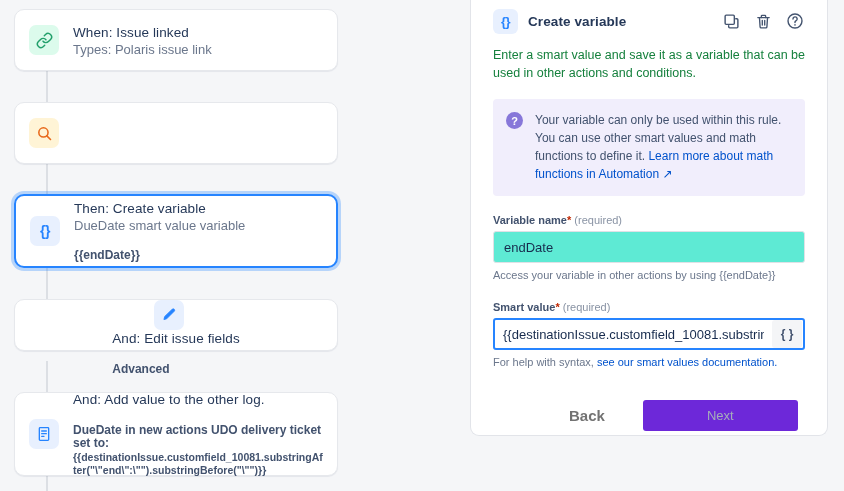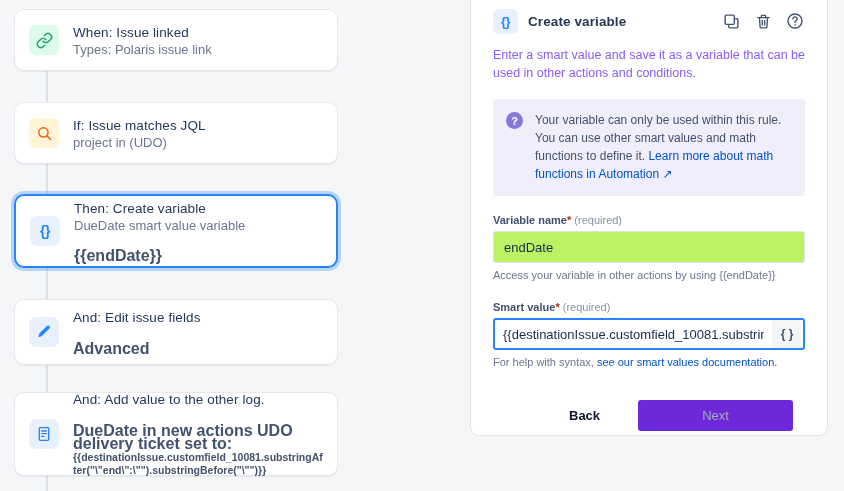--- a/index.html
+++ b/index.html
@@ -62,39 +62,39 @@
     line-height: 17px;
     letter-spacing: 0.1px;
   }
   .rule-sub {
     font-size: 13px;
     color: #6b778c;
     line-height: 14px;
     margin-top: 2px;
   }
   .rule-sub-strong {
-    font-size: 16px;
+    font-size: 12px;
     color: #42526e;
     font-weight: bold;
     line-height: 13.5px;
     margin-top: 16px;
   }
   .rule-sub-mono {
     font-size: 10.5px;
     color: #42526e;
     font-weight: bold;
     line-height: 13.5px;
     word-break: break-all;
   }
 
   
   #card-0 { top: 9px;   height: 62px; }
   #card-1 { top: 102px; height: 62px; }
   #card-2 { top: 194px; height: 74px; }
-  #card-3 { top: 299px; height: 66px; }
+  #card-3 { top: 299px; height: 52px; flex-direction: column; }
   #card-4 { top: 392px; height: 84px; }
 
   #conn-0 { top: 71px;  height: 31px; }
   #conn-1 { top: 164px; height: 30px; }
   #conn-2 { top: 268px; height: 31px; }
   #conn-3 { top: 361px; height: 31px; }
   #conn-4 { top: 476px; height: 15px; }
 
   
   #detail-panel {
@@ -134,21 +134,21 @@
     gap: 12px;
     flex: 0 0 auto;
   }
   .panel-action-btn {
     width: 20px; height: 20px;
     display: flex; align-items: center; justify-content: center;
     cursor: pointer;
   }
   .panel-desc {
     font-size: 12.5px;
-    color: #8b5cf6;
+    color: #15803d;
     line-height: 18px;
     margin-top: 12px;
     max-width: 318px;
   }
   .info-box {
     margin-top: 17px;
     background: #f1eefc;
     border-radius: 4px;
     padding: 12px 14px 13px 13px;
     display: flex;
@@ -181,21 +181,21 @@
     margin-bottom: 5px;
     margin-top: 8px;
   }
   .req-star { color: #bf2600; font-weight: bold; }
   .req-note { color: #8993a4; font-weight: normal; }
   .text-input {
     width: 100%;
     height: 32px;
     border: 1px solid #dfe1e6;
     border-radius: 3px;
-    background: #bef264;
+    background: #5eead4;
     font-size: 13px;
     color: #172b4d;
     padding: 0 10px;
     font-family: "Liberation Sans", sans-serif;
     outline: none;
   }
   .input-wrap-focused {
     position: relative;
     display: flex;
     align-items: center;
@@ -234,23 +234,23 @@
     color: #6b778c;
     margin-top: 5px;
     line-height: 15px;
   }
   .panel-footer {
     display: flex;
     align-items: center;
     margin-top: 30px;
   }
   .back-btn {
-    font-size: 13px;
-    font-weight: bold;
-    color: #0f172a;
+    font-size: 15px;
+    font-weight: bold;
+    color: #737373;
     background: transparent;
     border: none;
     padding: 7px 14px;
     cursor: pointer;
     margin-left: 62px;
     font-family: "Liberation Sans", sans-serif;
   }
   .next-btn {
     font-size: 13px;
     color: #a5adba;
@@ -290,24 +290,20 @@
         <div class="rule-sub">Types: Polaris issue link</div>
       </div>
     </div>
 
     <div class="rule-card" id="card-1">
       <div class="rule-icon" style="background:#fff4d6;">
         <svg width="17" height="17" viewBox="0 0 24 24" fill="none" stroke="#e8681a" stroke-width="2.2" stroke-linecap="round" stroke-linejoin="round">
           <circle cx="10.5" cy="10.5" r="6.5"></circle>
           <line x1="15.3" y1="15.3" x2="20.5" y2="20.5"></line>
         </svg>
-      </div>
-      <div class="rule-text">
-        <div class="rule-title">If: Issue matches JQL</div>
-        <div class="rule-sub">project in (UDO)</div>
       </div>
     </div>
 
     <div class="rule-card selected" id="card-2">
       <div class="rule-icon" style="background:#e8f0fe;">
         <span style="font-size:14px;font-weight:bold;color:#2684ff;letter-spacing:-0.5px;font-family:'Liberation Sans',sans-serif;">{}</span>
       </div>
       <div class="rule-text">
         <div class="rule-title">Then: Create variable</div>
         <div class="rule-sub">DueDate smart value variable</div>

